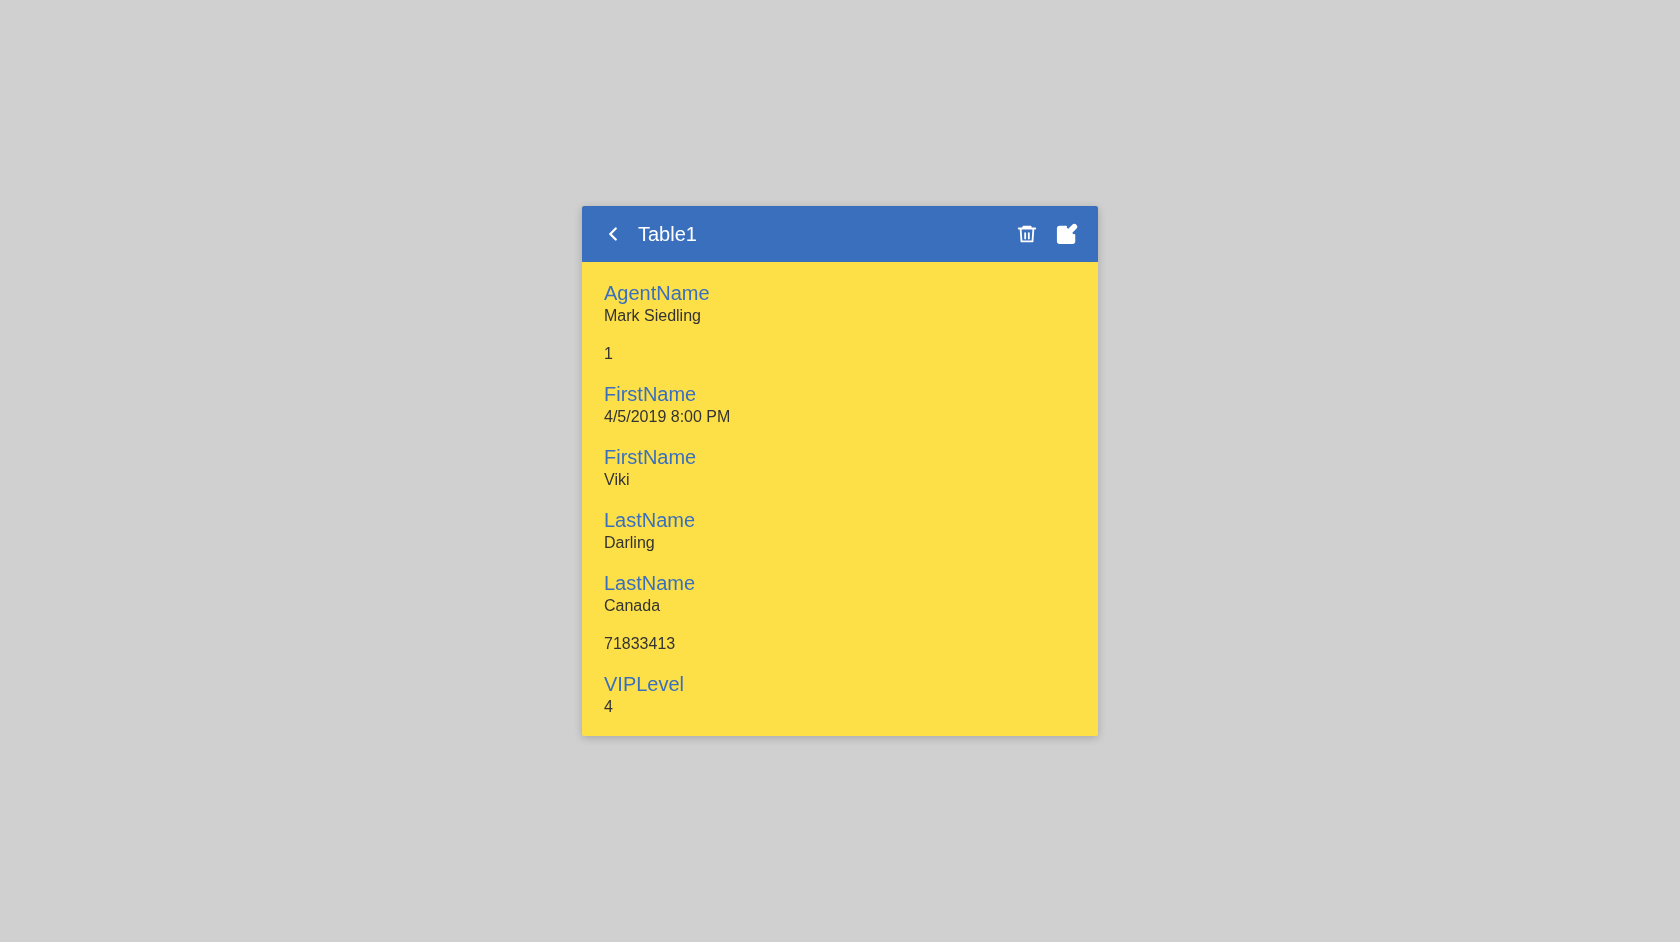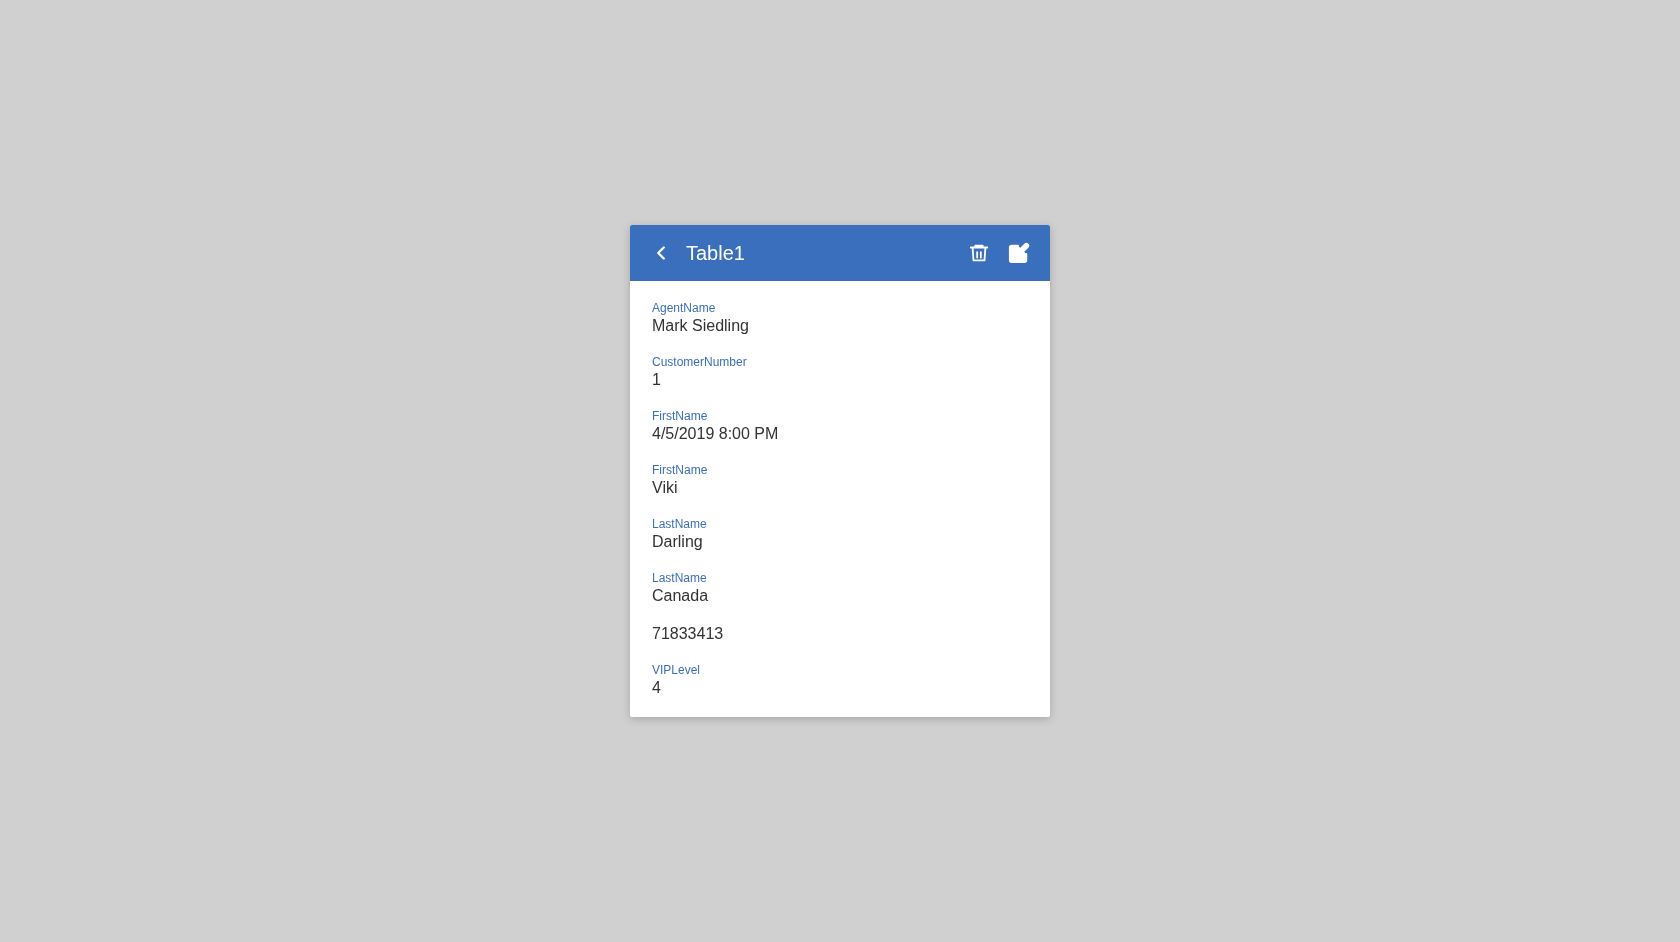--- a/index.html
+++ b/index.html
@@ -12,22 +12,22 @@
       width: 1680px;
       height: 942px;
       background-color: #d0d0d0;
       display: flex;
       align-items: center;
       justify-content: center;
       font-family: 'Segoe UI', Arial, sans-serif;
     }
 
     .card {
-      width: 420px;
-      background: #ffffff;
+      width: 516px;
+      background: #fde047;
       border-radius: 2px;
       overflow: hidden;
       box-shadow: 0 2px 8px rgba(0,0,0,0.2);
     }
 
     .header {
       background-color: #3a6fbe;
       display: flex;
       align-items: center;
       justify-content: space-between;
@@ -98,21 +98,21 @@
     .content {
       padding: 10px 0;
     }
 
     .field-row {
       padding: 10px 22px 10px 22px;
     }
 
     .field-label {
       color: #3a6fbe;
-      font-size: 12px;
+      font-size: 20px;
       font-weight: 400;
       margin-bottom: 2px;
     }
 
     .field-value {
       color: #333333;
       font-size: 16px;
       font-weight: 400;
     }
   </style>
@@ -144,21 +144,20 @@
       </div>
     </div>
   </div>
 
   <div class="content" id="fields-container">
   <div class="field-row">
         <div class="field-label">AgentName</div>
         <div class="field-value">Mark Siedling</div>
       </div>
       <div class="field-row">
-        <div class="field-label">CustomerNumber</div>
         <div class="field-value">1</div>
       </div>
       <div class="field-row">
         <div class="field-label">FirstName</div>
         <div class="field-value">4/5/2019 8:00 PM</div>
       </div>
       <div class="field-row">
         <div class="field-label">FirstName</div>
         <div class="field-value">Viki</div>
       </div>

